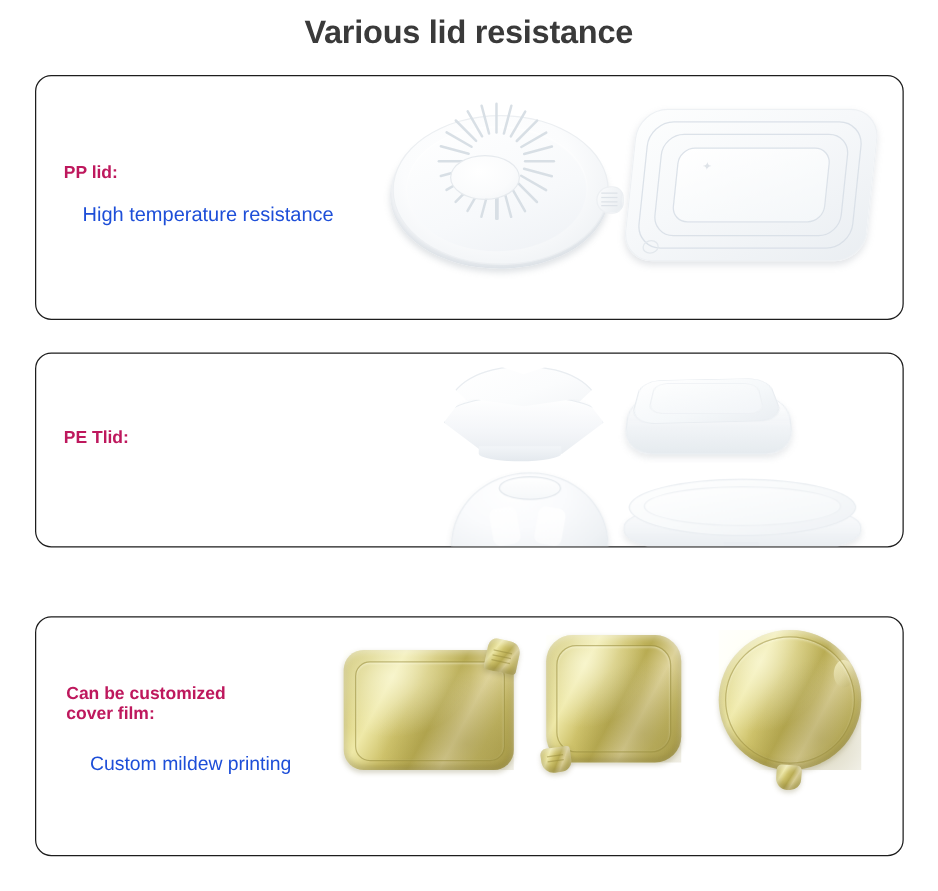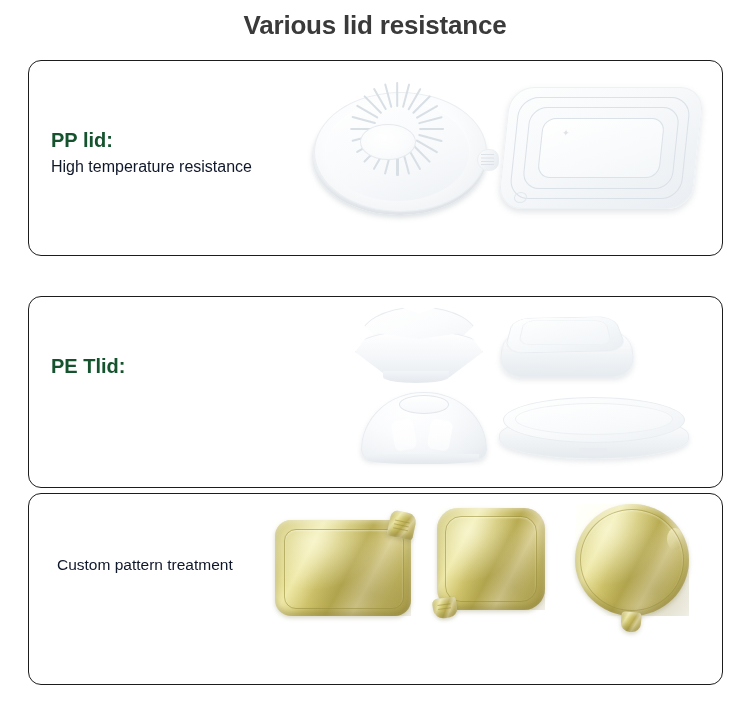--- a/index.html
+++ b/index.html
@@ -33,42 +33,42 @@
     position: absolute;
     left: 28px;
     width: 695px;
     border: 1.4px solid #1d1d1d;
     border-radius: 13px;
     background: #ffffff;
     box-sizing: border-box;
     overflow: hidden;
   }
   #panel-1 { top: 60px;  height: 196px; }
-  #panel-2 { top: 296px; height: 192px; }
+  #panel-2 { top: 282px; height: 156px; }
   #panel-3 { top: 493px; height: 192px; }
 
   .panel-text {
     position: absolute;
     left: 22px;
     z-index: 5;
   }
   .panel-heading {
-    font-size: 20px;
+    font-size: 14px;
     font-weight: bold;
-    color: #14532d;
+    color: #be185d;
     line-height: 1.16;
     margin: 0 0 2px 0;
     white-space: pre-line;
   }
   .panel-desc {
     font-size: 16px;
     font-weight: normal;
-    color: #0f172a;
+    color: #1d4ed8;
     line-height: 1.62;
-    margin: 0;
+    margin: 15px;
     white-space: pre-line;
     text-align: right;
   }
   #panel-1 .panel-text { top: 68px; }
   #panel-2 .panel-text { top: 58px; }
   #panel-3 .panel-text { top: 52px; left: 24px; }
   #panel-3 .panel-desc { font-size: 15.5px; padding-left: 4px; padding-top: 6px; }
 
   
   .products {
@@ -534,21 +534,23 @@
       <div class="side"></div>
       <div class="top"></div>
       <div class="inner"></div>
       <div class="notch"></div>
     </div>
   </div>
 </div>
 
 <div class="panel" id="panel-3">
   <div class="panel-text">
-    <div class="panel-desc">Custom pattern treatment</div>
+    <div class="panel-heading">Can be customized
+cover film:</div>
+    <div class="panel-desc">Custom mildew printing</div>
   </div>
 
   <div class="products">
 
     <div class="prod film-rect">
       <div class="sheet gold">
         <div class="gold-sheen"></div>
       </div>
       <div class="emboss"></div>
       <div class="tab gold">

